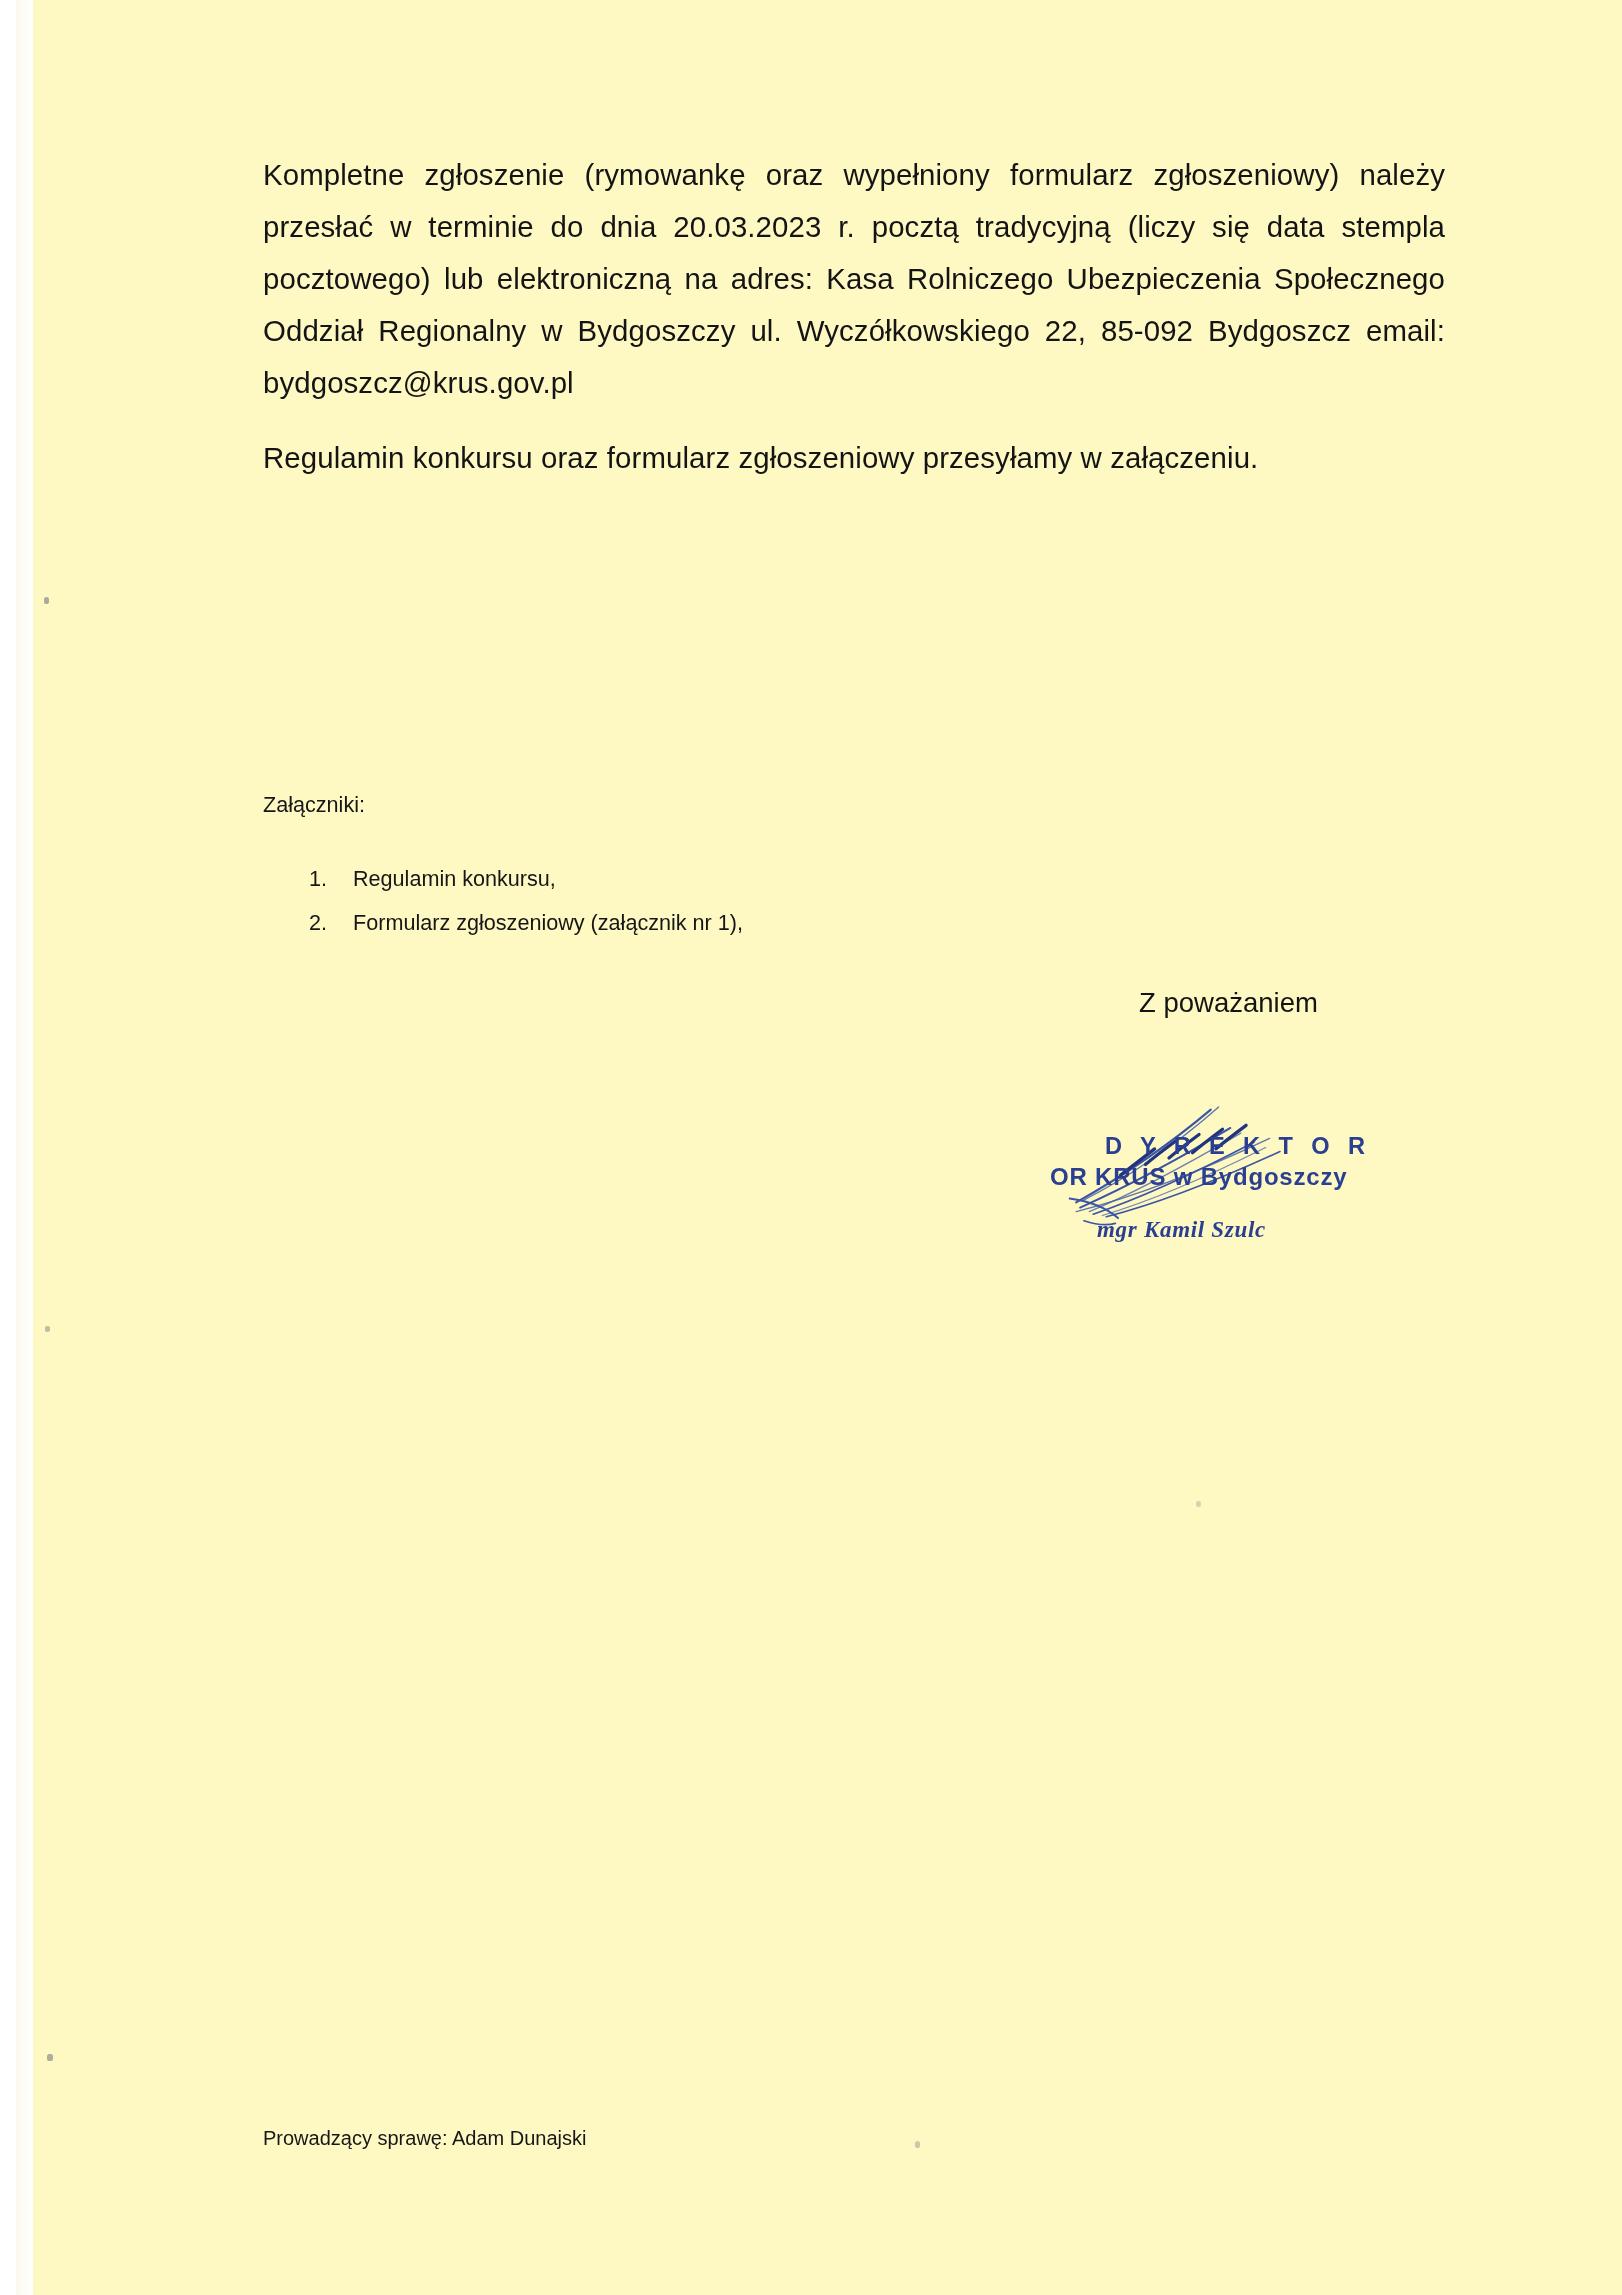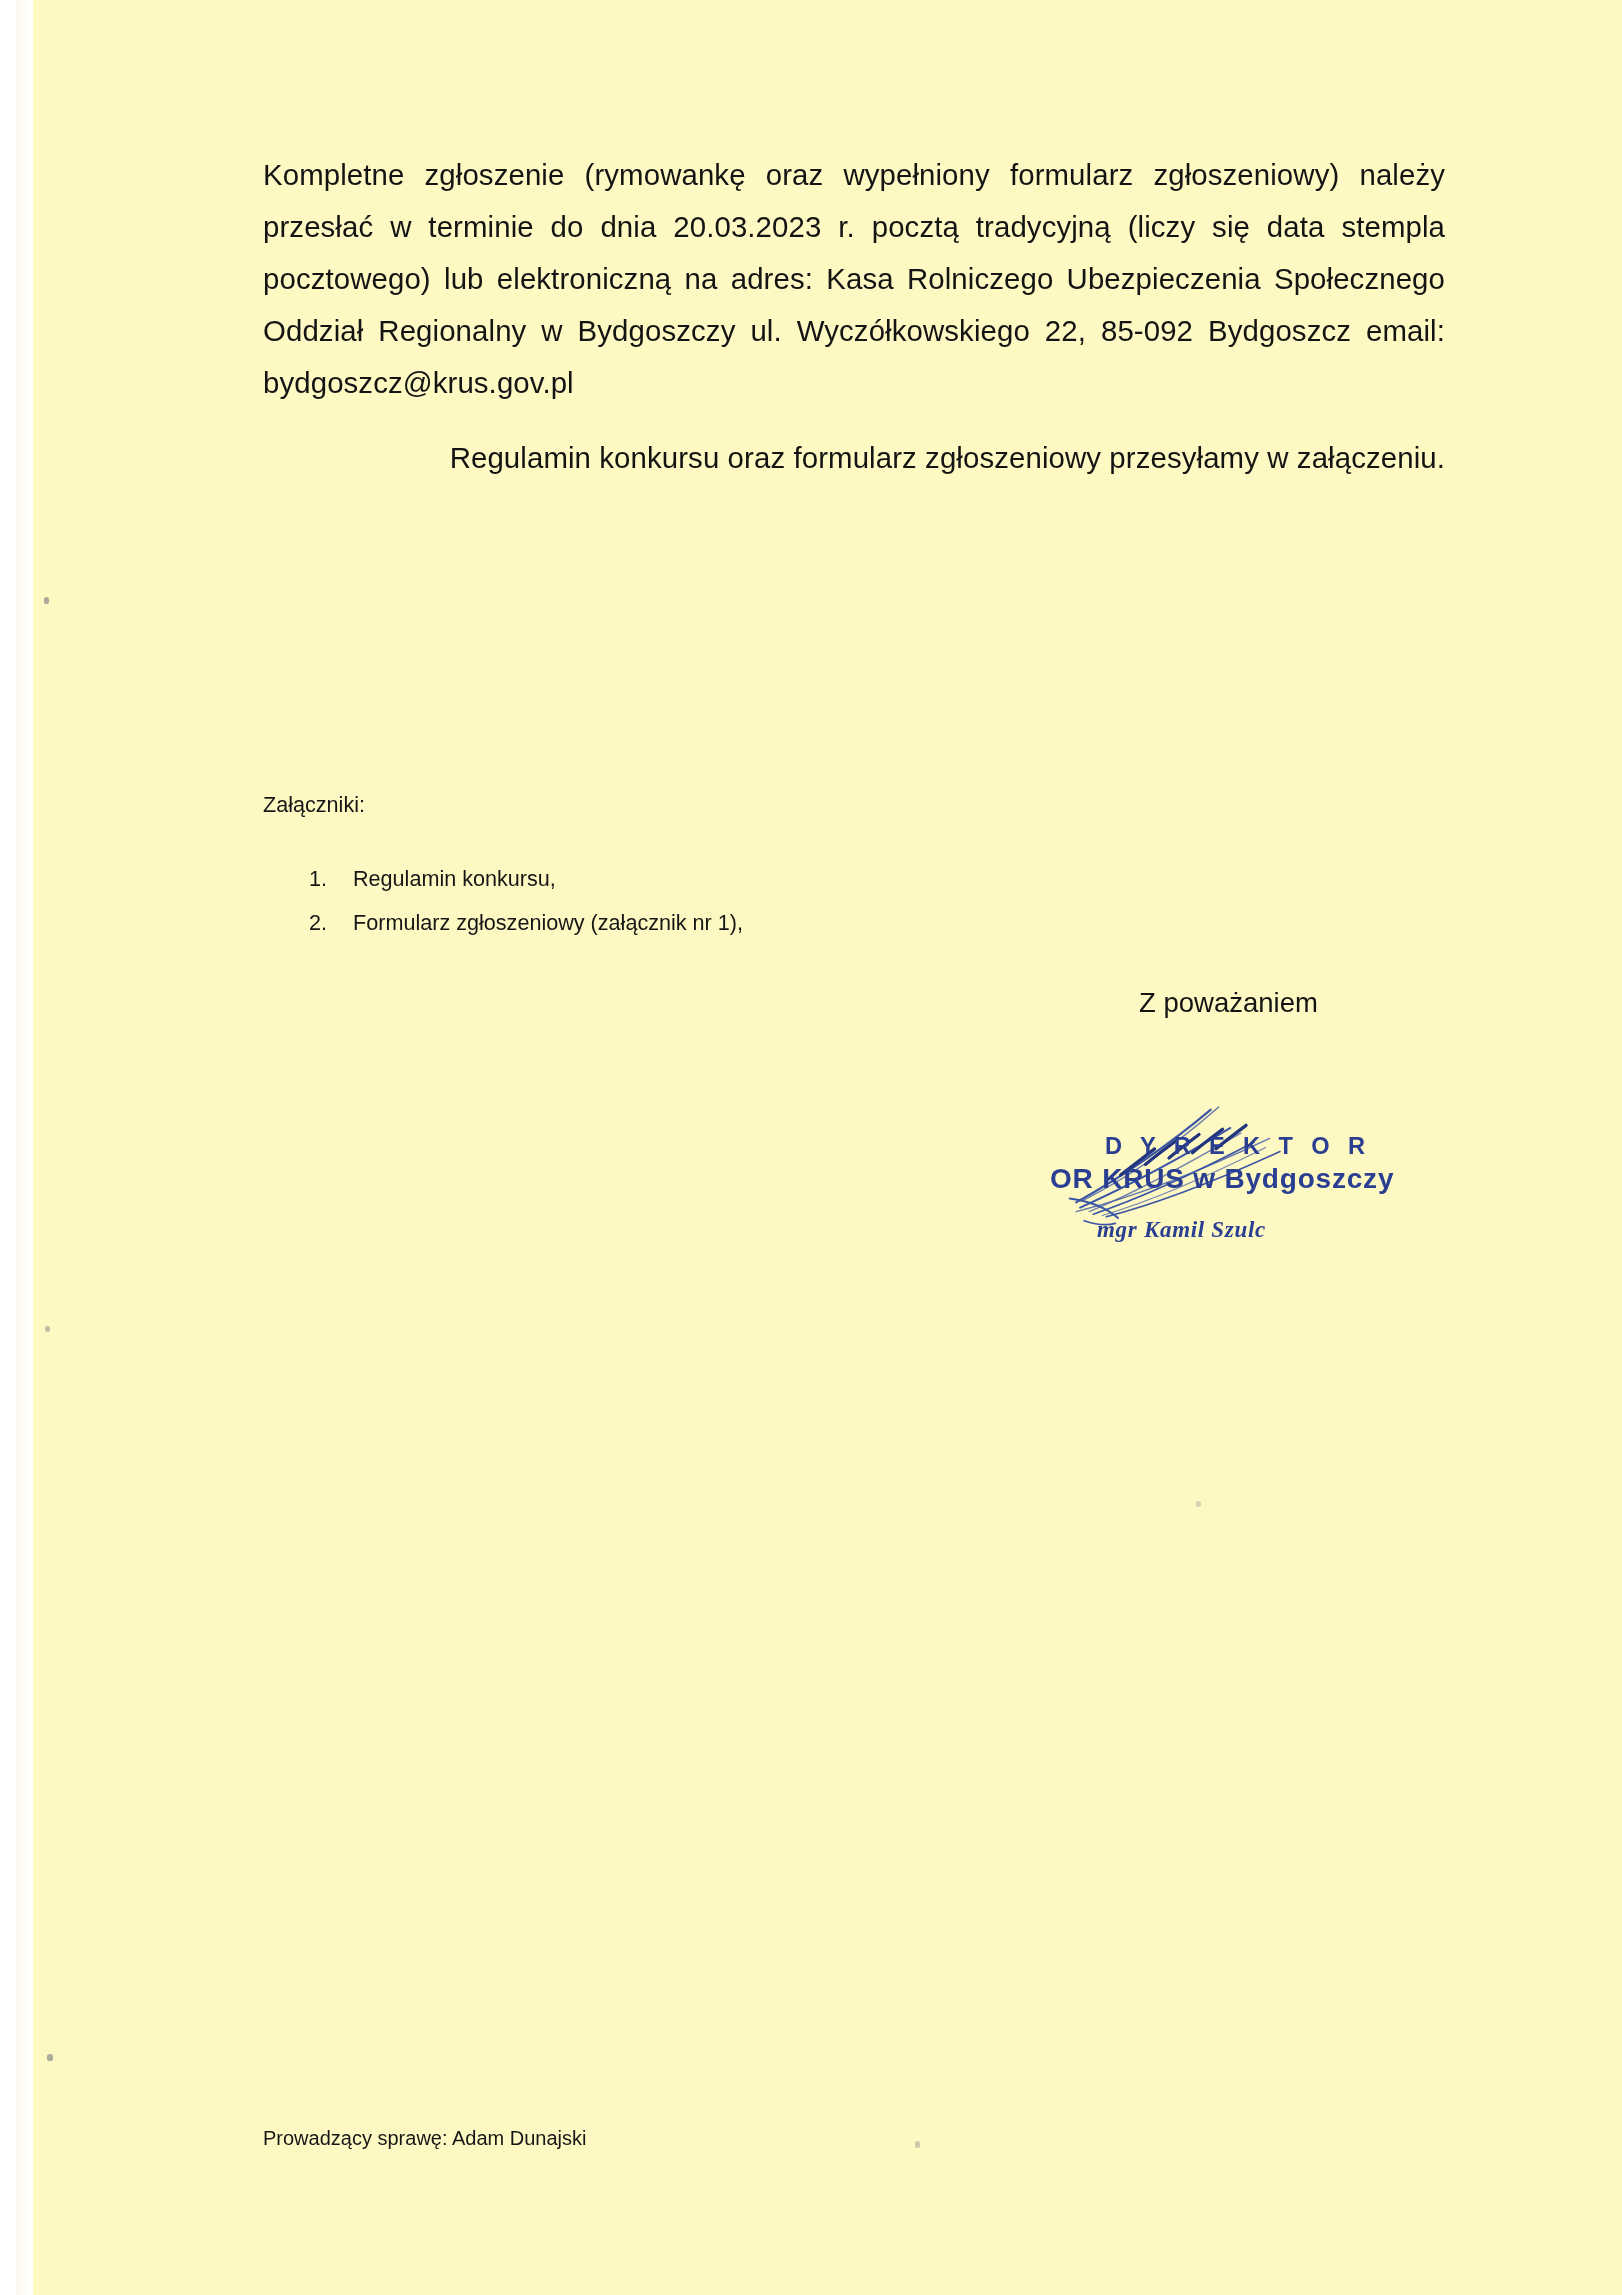--- a/index.html
+++ b/index.html
@@ -39,21 +39,20 @@
     width: 11.8px; height: 2295px;
     background: linear-gradient(to left, #fcfbf4 0%, #ffffff 100%);
   }
 
   p.body-para {
     margin: 0;
     font-size: 29.4px;
     line-height: 52px;
     color: #141414;
     letter-spacing: 0.1px;
-    text-align: right;
   }
   p.justified {
     text-align: justify;
     text-align-last: left;
   }
 
   
   .blk { position: absolute; }
 
   #para-main   { left: 247px; top: 149px;  width: 1182px; }
@@ -113,21 +112,21 @@
     position: absolute;
     left: 55px;
     top: 73px;
     font-size: 23.6px;
     letter-spacing: 5.9px;
   }
   #stamp-office {
     position: absolute;
     left: 0px;
     top: 103px;
-    font-size: 28px;
+    font-size: 24px;
     letter-spacing: 0.8px;
   }
   #signature-name {
     position: absolute;
     left: 47px;
     top: 157px;
     font-size: 23px;
     font-style: italic;
     font-weight: bold;
     color: #2b3f92;

